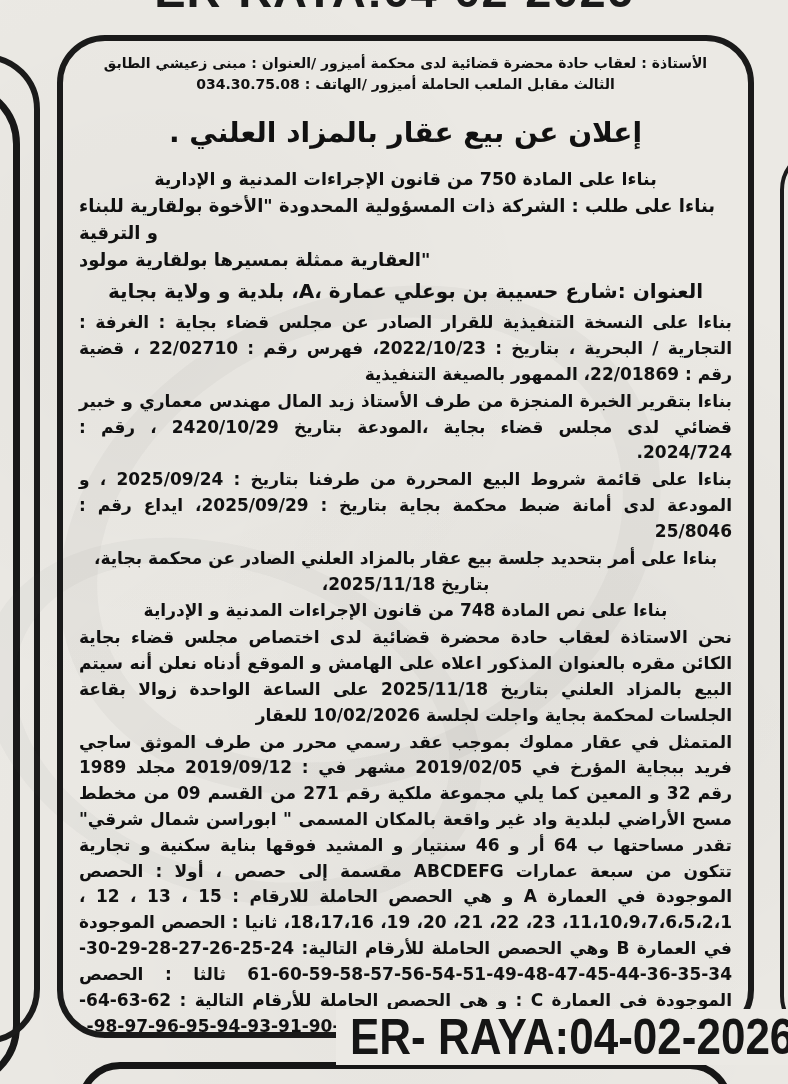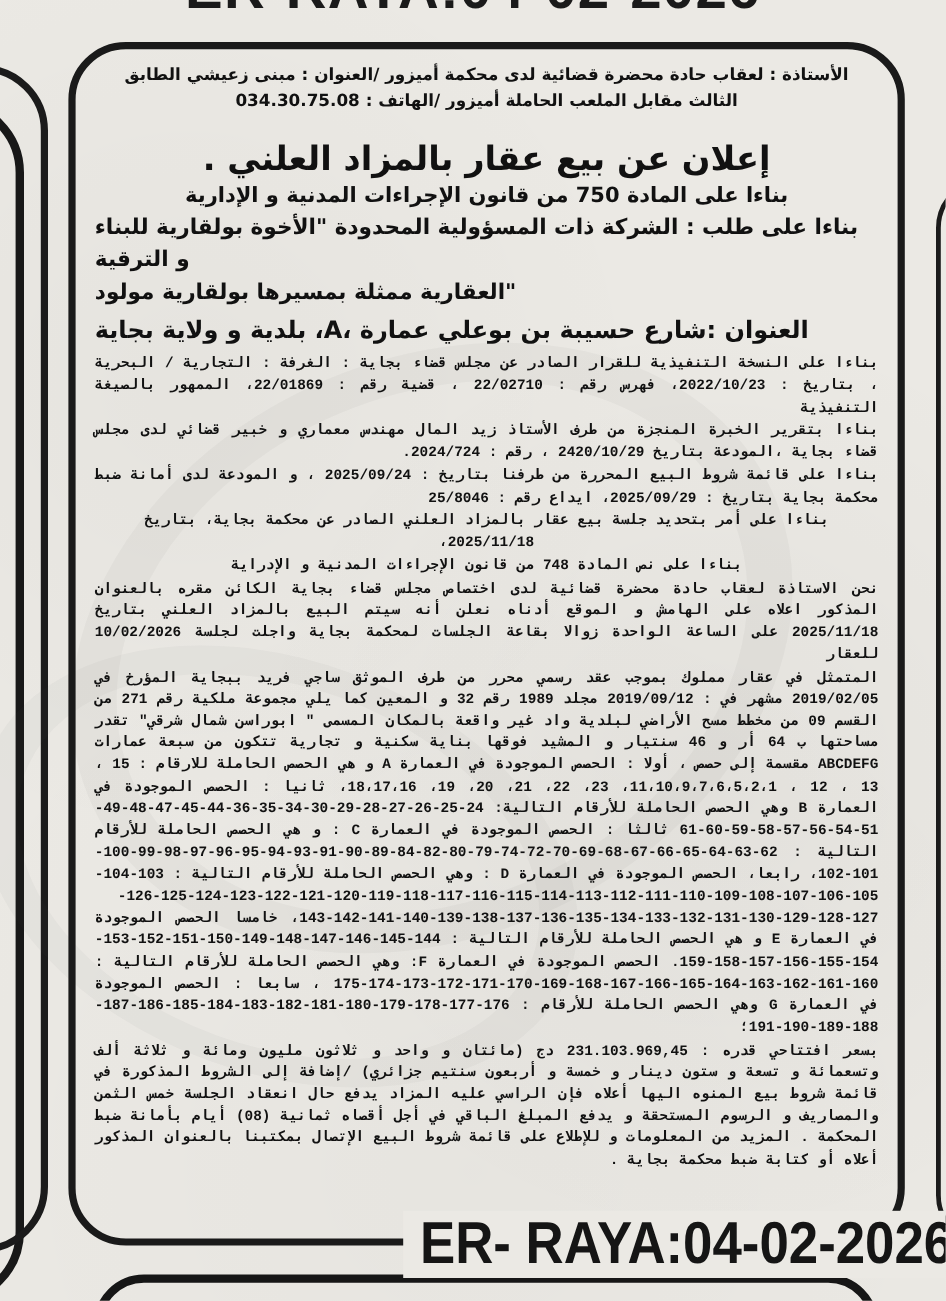--- a/index.html
+++ b/index.html
@@ -52,27 +52,27 @@
     position: absolute; left: 57px; top: 35px;
     width: 653px; height: 973px;
     border: 6px solid #1a1a1a; border-radius: 48px;
     padding: 12px 16px 6px 16px;
     overflow: hidden;
     direction: rtl;
   }
 
   .office-line { text-align: center; font-weight: bold; font-size: 14px; line-height: 1.5; }
   .main-title  { text-align: center; font-weight: bold; font-size: 28px; line-height: 1.25; margin-top: 20px; }
-  .basis-line  { text-align: center; font-weight: bold; font-size: 17.5px; line-height: 1.5; margin-top: 0; }
+  .basis-line  { text-align: center; font-weight: bold; font-size: 17.5px; line-height: 1.5; margin-top: 16px; }
   .request-line{ text-align: left; font-weight: bold; font-size: 18px; line-height: 1.5; }
-  .address-line{ text-align: left; font-weight: bold; font-size: 20px; line-height: 1.5; margin: 3px 0 4px 0; }
+  .address-line{ text-align: center; font-weight: bold; font-size: 20px; line-height: 1.5; margin: 3px 0 4px 0; }
 
   .para {
-    font-weight: bold; font-size: 12px; line-height: 1.52;
-    text-align: justify; margin: 1px 0; font-family: Liberation Mono, monospace;
+    font-weight: bold; font-size: 17px; line-height: 1.52;
+    text-align: justify; margin: 1px 0;
   }
   .para.centered { text-align: center; }
 
   
   .footer-stamp {
     position: absolute; left: 336px; top: 1012px;
     font-family: "Liberation Sans", sans-serif;
     font-weight: bold; font-size: 44px;
     letter-spacing: 0px; white-space: nowrap;
     color: #151515;

